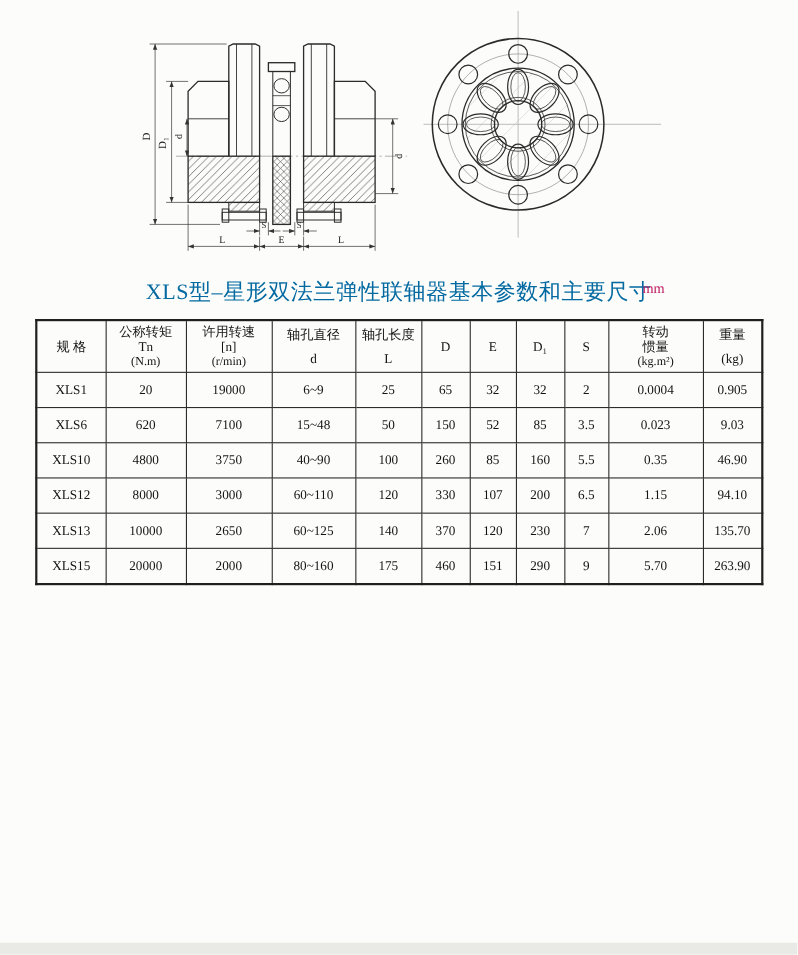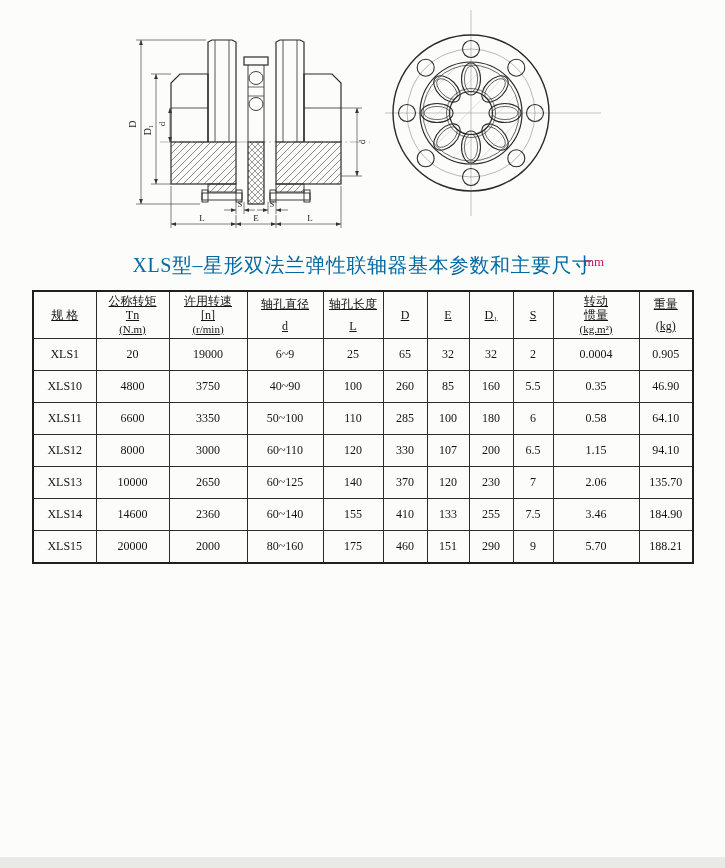--- a/index.html
+++ b/index.html
@@ -25,21 +25,21 @@
     position:absolute;left:32px;top:290px;width:660px;
     border-collapse:collapse;table-layout:fixed;
     border:2px solid #1f1f1f;background:transparent;
   }
   table.params th, table.params td{
     border:1px solid #2c2c2c;text-align:center;vertical-align:middle;
     font-size:12px;font-weight:normal;color:#141414;padding:0 1px;
   }
   table.params thead th{height:46px;line-height:1.22;}
   table.params td{height:31px;}
-  .hl{display:block;text-decoration:underline;}
+  .hl{display:block;}
   .hl.gap{margin-top:7px;}
   .small-paren{font-size:11px;}
 </style>
 </head>
 <body>
 
 <svg id="section-view" class="svg-abs" width="305" height="225" viewBox="0 0 305 225">
   <defs>
     <pattern id="h1" width="7" height="7" patternUnits="userSpaceOnUse">
       <path d="M-1,8 L8,-1" stroke="#5a5a5a" stroke-width="0.7"></path>
@@ -287,46 +287,46 @@
         <td>6~9</td>
         <td>25</td>
         <td>65</td>
         <td>32</td>
         <td>32</td>
         <td>2</td>
         <td>0.0004</td>
         <td>0.905</td>
       </tr>
       <tr>
+        <td>XLS6</td>
+        <td>620</td>
+        <td>7100</td>
+        <td>15~48</td>
+        <td>50</td>
+        <td>150</td>
+        <td>52</td>
+        <td>85</td>
+        <td>3.5</td>
+        <td>0.023</td>
+        <td>9.03</td>
+      </tr>
+      <tr>
         <td>XLS10</td>
         <td>4800</td>
         <td>3750</td>
         <td>40~90</td>
         <td>100</td>
         <td>260</td>
         <td>85</td>
         <td>160</td>
         <td>5.5</td>
         <td>0.35</td>
         <td>46.90</td>
       </tr>
       <tr>
-        <td>XLS11</td>
-        <td>6600</td>
-        <td>3350</td>
-        <td>50~100</td>
-        <td>110</td>
-        <td>285</td>
-        <td>100</td>
-        <td>180</td>
-        <td>6</td>
-        <td>0.58</td>
-        <td>64.10</td>
-      </tr>
-      <tr>
         <td>XLS12</td>
         <td>8000</td>
         <td>3000</td>
         <td>60~110</td>
         <td>120</td>
         <td>330</td>
         <td>107</td>
         <td>200</td>
         <td>6.5</td>
         <td>1.15</td>
@@ -339,41 +339,28 @@
         <td>60~125</td>
         <td>140</td>
         <td>370</td>
         <td>120</td>
         <td>230</td>
         <td>7</td>
         <td>2.06</td>
         <td>135.70</td>
       </tr>
       <tr>
-        <td>XLS14</td>
-        <td>14600</td>
-        <td>2360</td>
-        <td>60~140</td>
-        <td>155</td>
-        <td>410</td>
-        <td>133</td>
-        <td>255</td>
-        <td>7.5</td>
-        <td>3.46</td>
-        <td>184.90</td>
-      </tr>
-      <tr>
         <td>XLS15</td>
         <td>20000</td>
         <td>2000</td>
         <td>80~160</td>
         <td>175</td>
         <td>460</td>
         <td>151</td>
         <td>290</td>
         <td>9</td>
         <td>5.70</td>
-        <td>188.21</td>
+        <td>263.90</td>
       </tr>
     </tbody>
 </table>
 
 <div style="position:absolute;left:0;bottom:0;width:725px;height:11px;background:#e9e9e5;"></div>
 
 </body></html>

